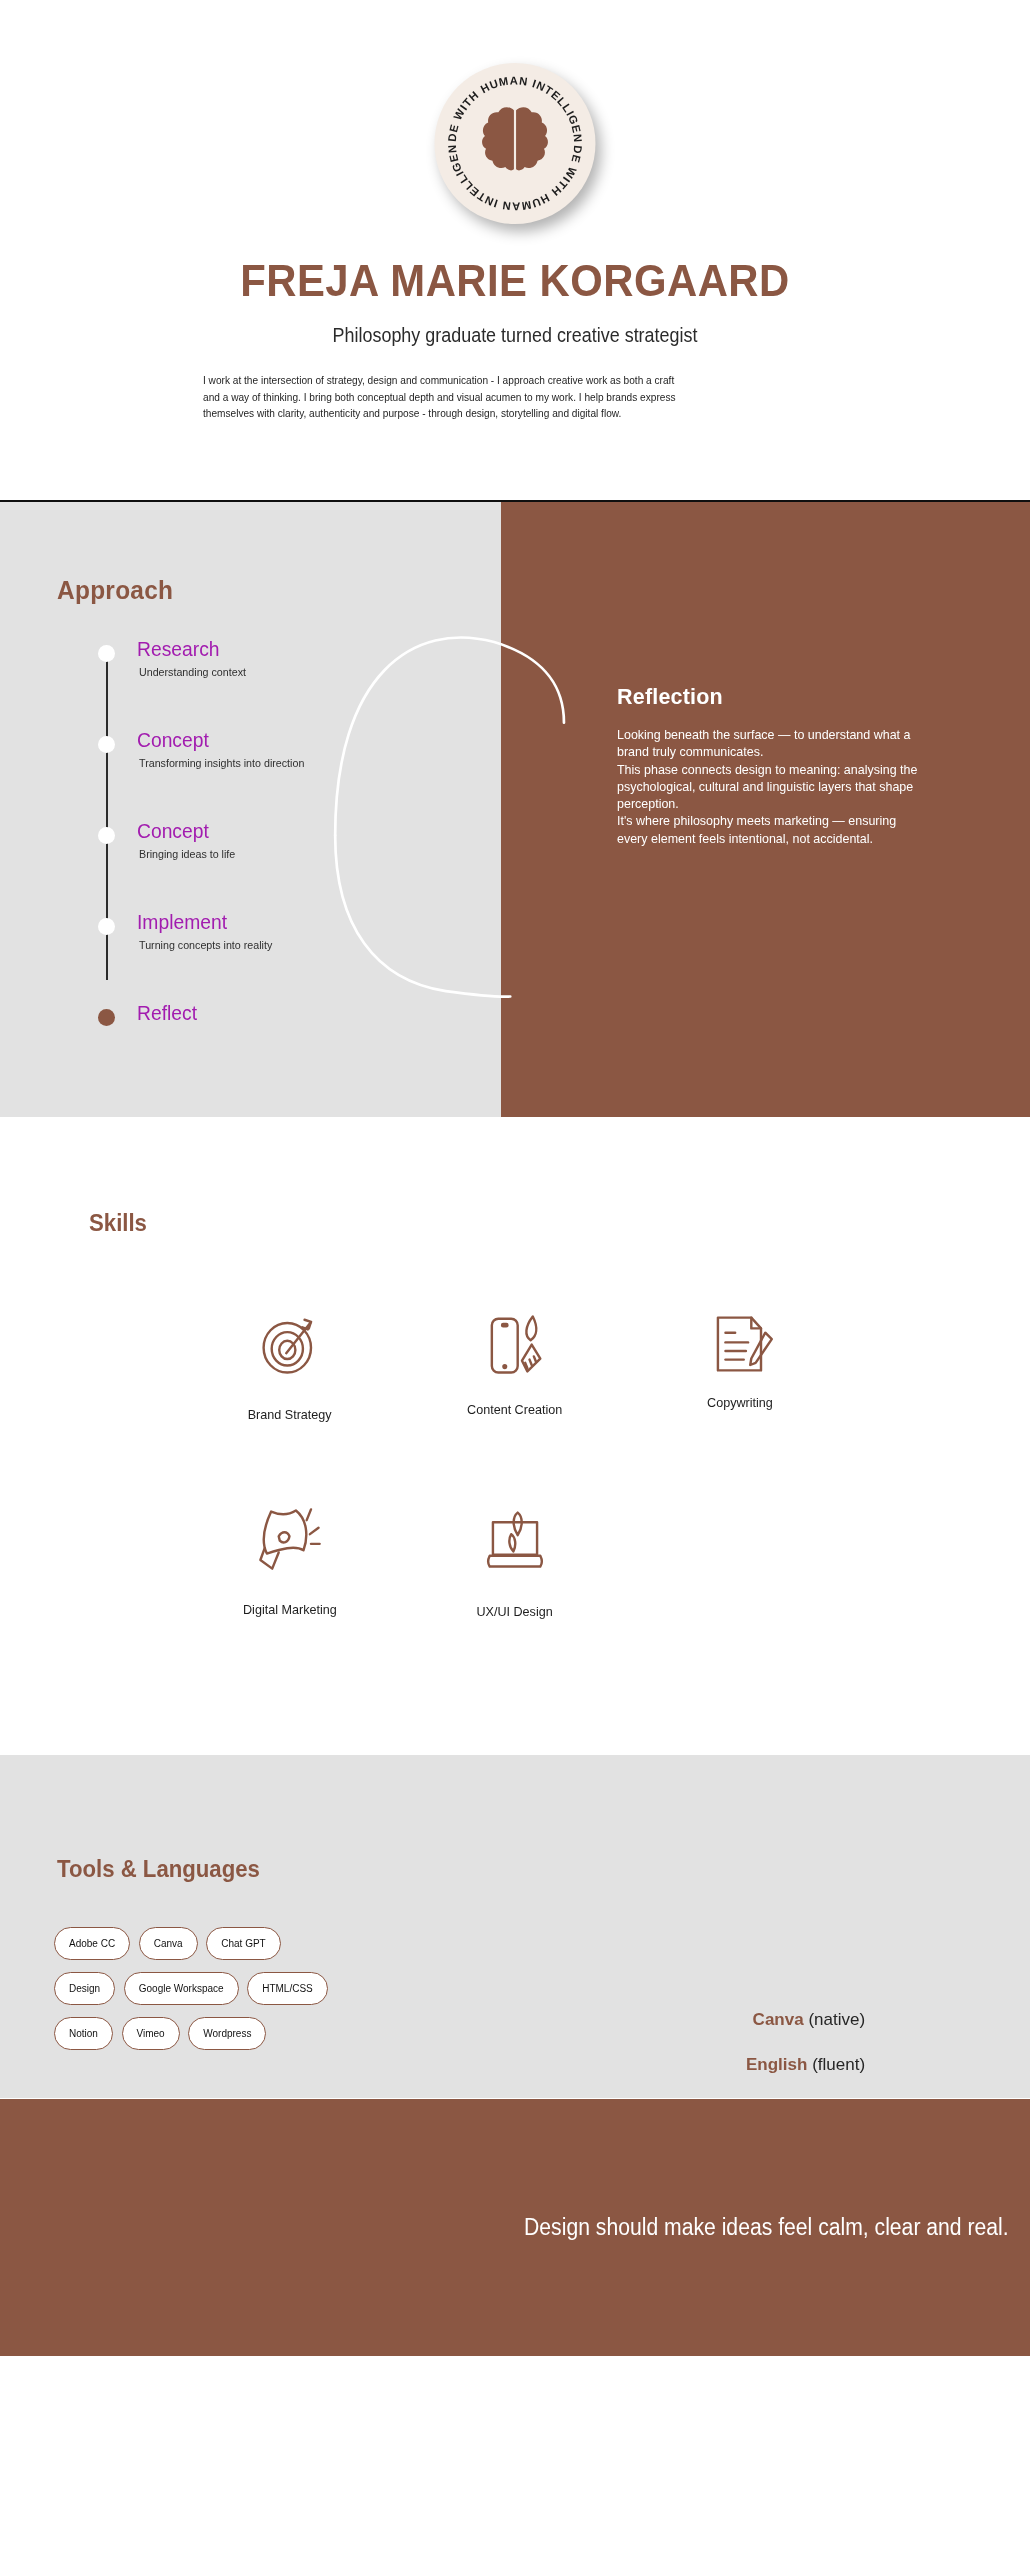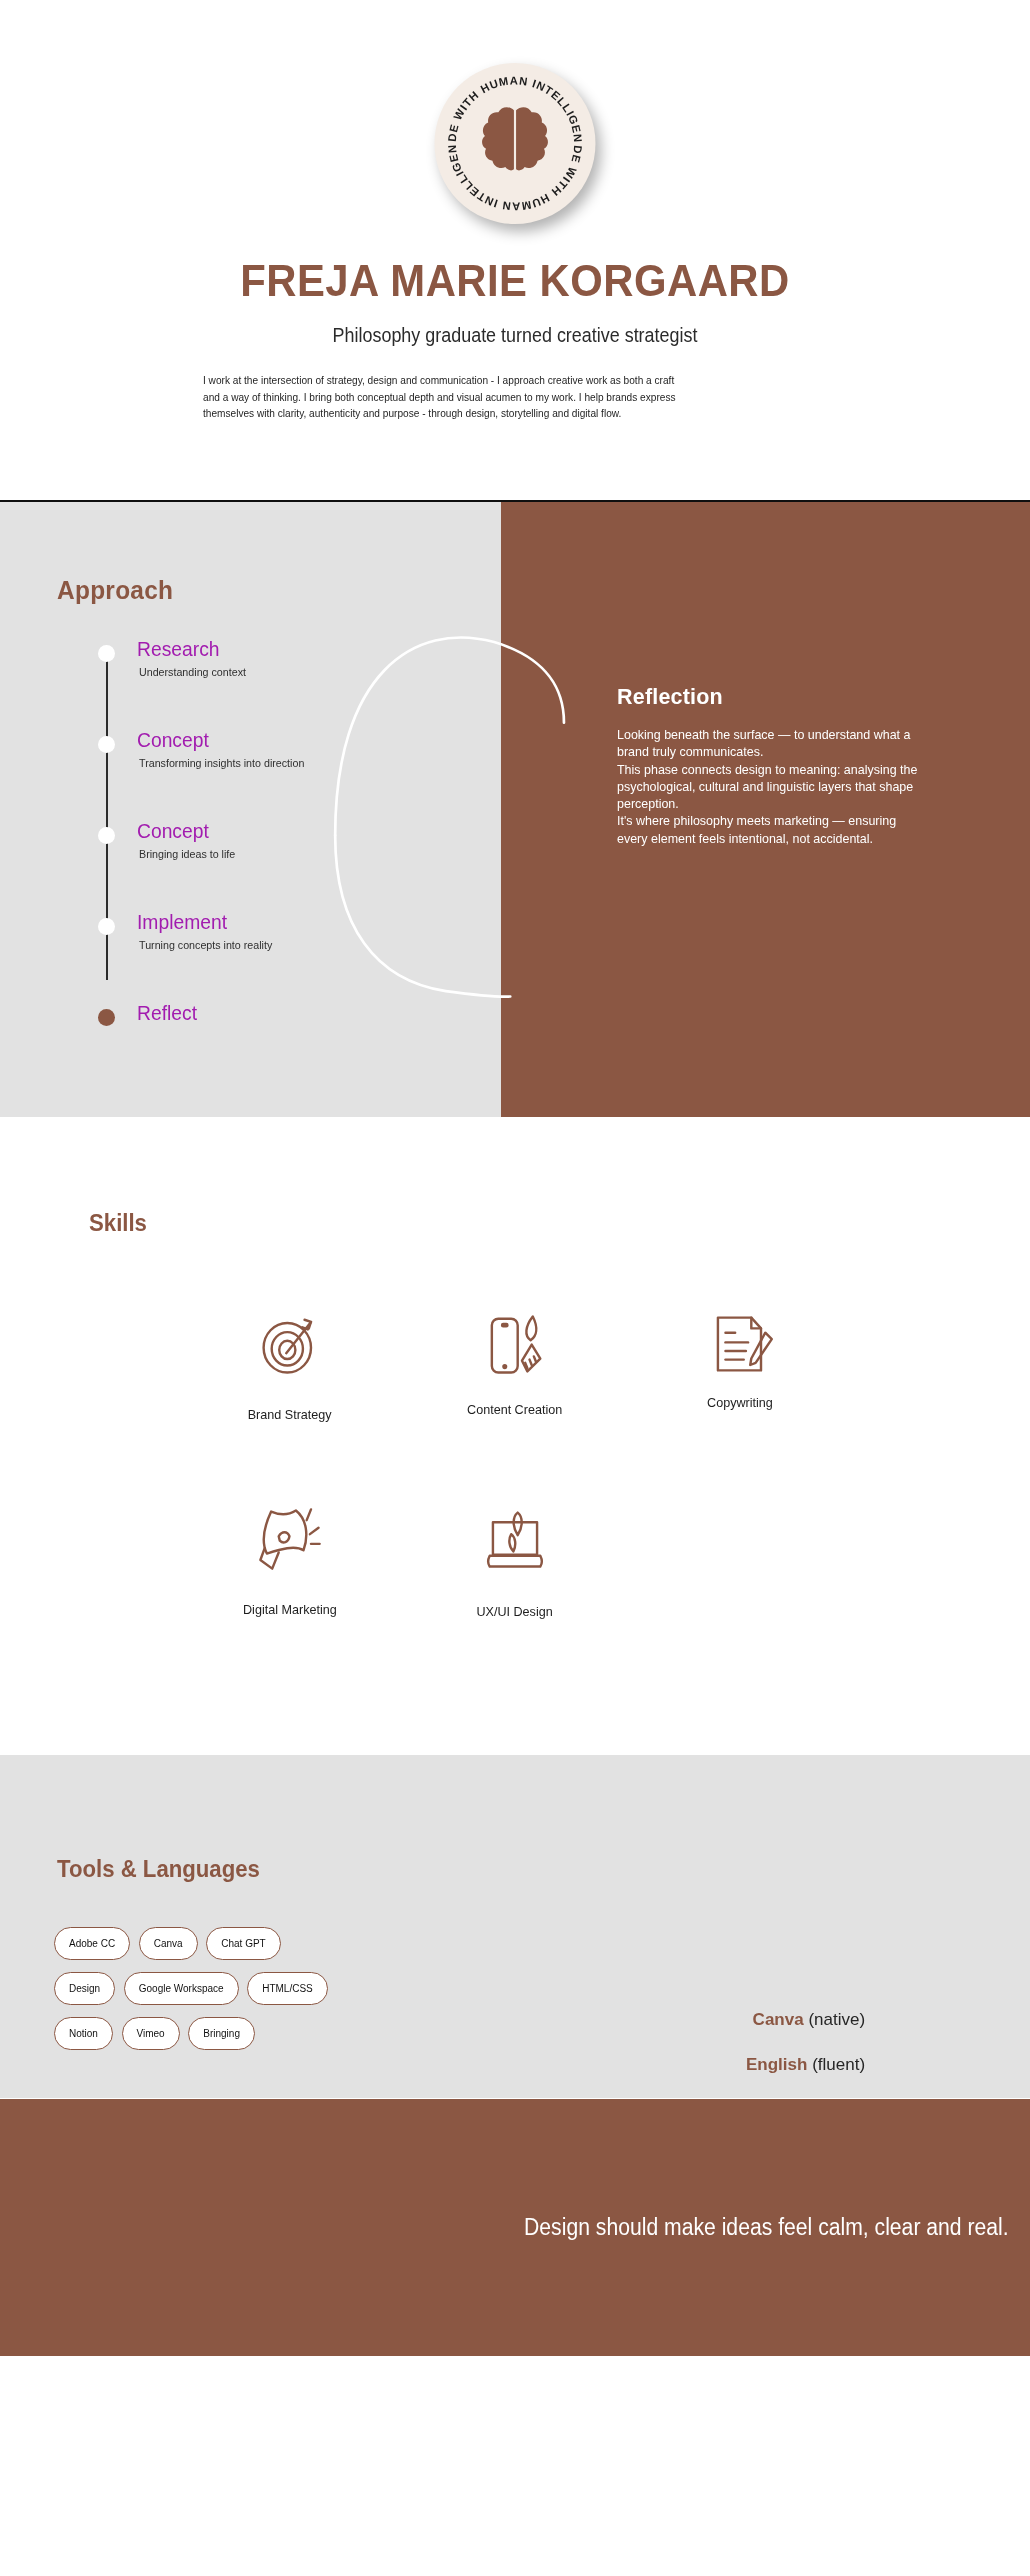--- a/index.html
+++ b/index.html
@@ -330,21 +330,21 @@
         <span class="pill">Chat GPT</span>
       </div>
       <div class="pill-row">
         <span class="pill">Design</span>
         <span class="pill">Google Workspace</span>
         <span class="pill">HTML/CSS</span>
       </div>
       <div class="pill-row">
         <span class="pill">Notion</span>
         <span class="pill">Vimeo</span>
-        <span class="pill">Bringing</span>
+        <span class="pill">Wordpress</span>
       </div>
     </div>
 
     <div class="langs">
       <div class="lang">
         <b>Canva</b>
         <span>(native)</span>
       </div>
       <div class="lang">
         <b>English</b>

